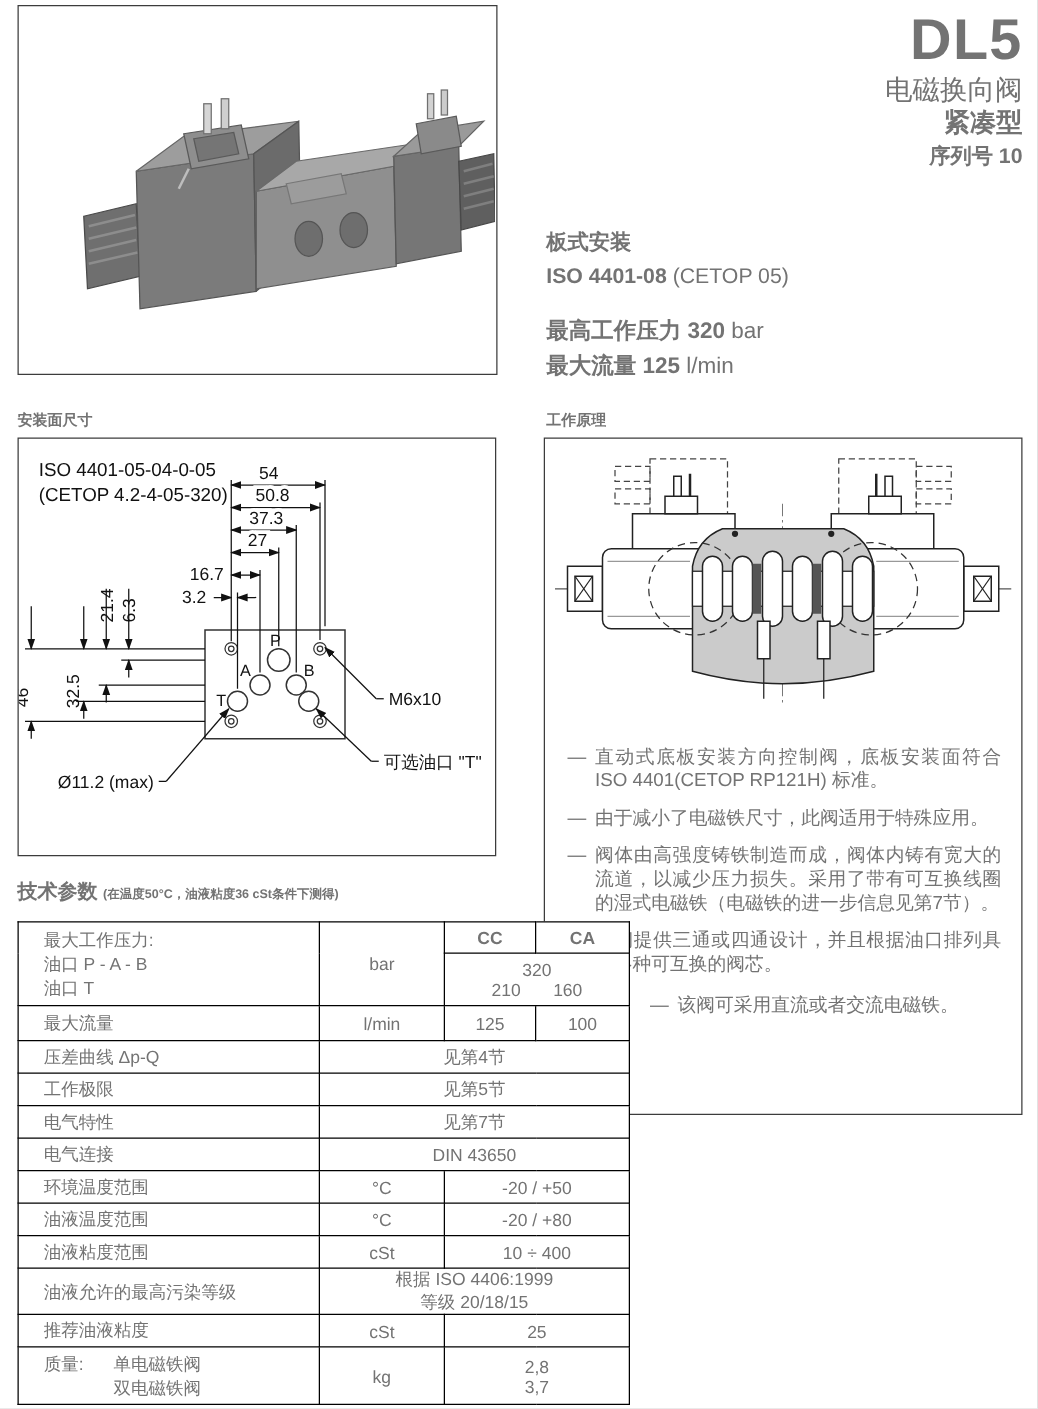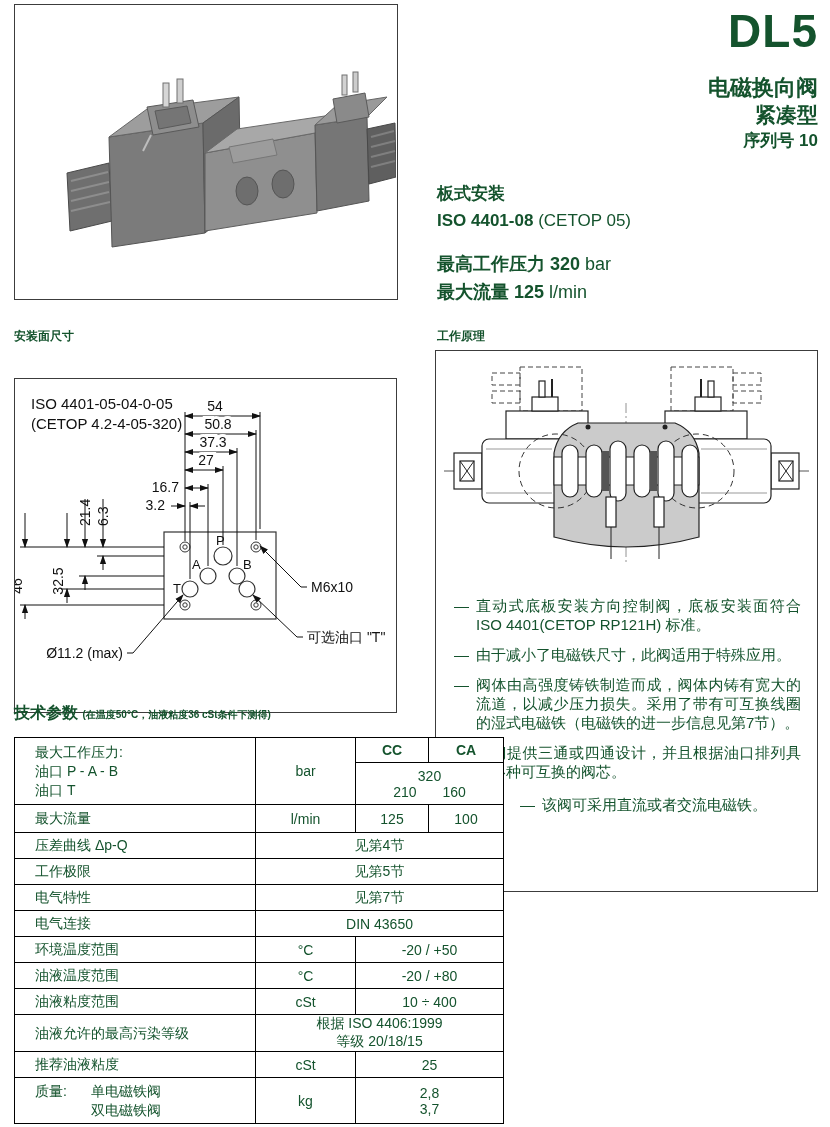--- a/index.html
+++ b/index.html
@@ -1,23 +1,23 @@
 <!DOCTYPE html>
 <html><head>
 <meta charset="utf-8">
 <style>
   html,body{margin:0;padding:0;background:#e8e8e8;}
   #page{position:relative;width:830px;height:1127px;background:#fff;outline:1px solid #b9b9b9;
-        font-family:"Liberation Sans",sans-serif;color:#14532d;overflow:hidden;}
+        font-family:"Liberation Sans",sans-serif;color:#737373;overflow:hidden;}
   .abs{position:absolute;}
   .box{border:1px solid #3c3c3c;background:#fff;box-sizing:border-box;}
   
   #title-block{top:6px;right:12px;width:330px;text-align:right;line-height:1.12;}
   .model{font-size:46px;font-weight:bold;letter-spacing:1px;}
-  .sub1{font-size:22px;font-weight:bold;margin-top:18px;}
+  .sub1{font-size:22px;font-weight:normal;margin-top:2px;}
   .sub2{font-size:21px;font-weight:bold;margin-top:3px;}
   .sub3{font-size:17px;font-weight:bold;margin-top:4px;}
   
   #intro{left:437px;top:180px;width:375px;font-size:17px;line-height:27px;}
   #intro .b{font-weight:bold;}
   .intro-gap{height:16px;}
   .big-line{font-size:18px;line-height:28px;font-weight:bold;}
   .big-line .u{font-weight:normal;}
   
   .sec-h{font-size:12px;font-weight:bold;}
@@ -99,21 +99,21 @@
   <div class="abs" id="intro">
     <div class="b">板式安装</div>
     <div><span class="b">ISO 4401-08</span><span> (CETOP 05)</span></div>
     <div class="intro-gap"></div>
     <div class="big-line"><span>最高工作压力 320</span><span class="u"> bar</span></div>
     <div class="big-line"><span>最大流量 125</span><span class="u"> l/min</span></div>
   </div>
 
   <div class="abs sec-h" style="left:14px;top:328px;">安装面尺寸</div>
 
-  <div class="abs box" style="left:14px;top:350px;width:383px;height:335px;margin-top:28px;">
+  <div class="abs box" style="left:14px;top:350px;width:383px;height:335px;">
     <svg width="381" height="333" viewBox="0 0 381 333">
       <defs>
         <marker id="ar" viewBox="0 0 10 10" refX="9" refY="5" markerWidth="9" markerHeight="9" orient="auto-start-reverse">
           <path d="M0,1.5 L10,5 L0,8.5 z" fill="#111"></path>
         </marker>
       </defs>
 
       <text x="16" y="30" font-size="15">ISO 4401-05-04-0-05</text>
       <text x="16" y="50" font-size="15">(CETOP 4.2-4-05-320)</text>
 

